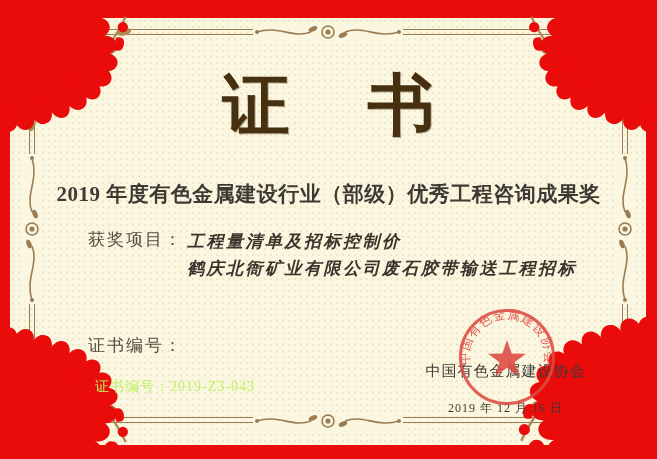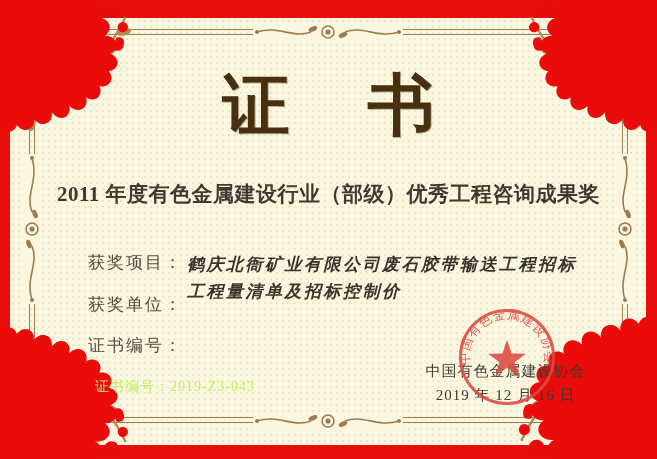--- a/index.html
+++ b/index.html
@@ -51,34 +51,34 @@
   .field { position:absolute; left:88px; display:flex; }
   .field-label {
     font-size:17px; color:#544d42; letter-spacing:2px;
     white-space:nowrap; flex:0 0 auto;
   }
   .field-value {
     font-size:17px; color:#3a332b; font-style:italic;
     letter-spacing:2.5px; line-height:27px; margin-left:4px;
     font-weight:bold;
   }
-  .f-project { top:251px; width:505px; }
+  .f-project { top:228px; width:505px; }
   .f-unit    { top:293px; }
   .f-grade   { top:334px; }
 
   .cert-no {
     position:absolute; left:95px; top:378px;
     font-size:14px; color:#bef264; letter-spacing:1px;
   }
   .issuer-block {
     position:absolute; left:398px; top:362px; width:215px;
     text-align:center; color:#3f3a33;
   }
   .issuer-line { font-size:15px; letter-spacing:1px; }
-  .date-line   { font-size:15px; letter-spacing:1px; margin-top:5px; }
+  .date-line   { font-size:12px; letter-spacing:1px; margin-top:19px; }
 
   .seal {
     position:absolute; left:457px; top:307px; width:100px; height:100px;
     opacity:.88; pointer-events:none;
   }
 </style>
 </head>
 <body>
 
 <div class="cert">
@@ -258,32 +258,31 @@
       <ellipse cx="60" cy="6" rx="4.5" ry="2.4" transform="rotate(-22 60 6)"></ellipse>
       <ellipse cx="90" cy="12" rx="4.5" ry="2.4" transform="rotate(-22 90 12)"></ellipse>
     </g>
   </svg>
 
   <div class="title-row">
     <span>证</span>
     <span>书</span>
   </div>
 
-  <div class="heading">2011 年度有色金属建设行业（部级）优秀工程咨询成果奖</div>
+  <div class="heading">2019 年度有色金属建设行业（部级）优秀工程咨询成果奖</div>
 
   <div class="field f-project">
     <span class="field-label">获奖项目：</span>
     <span class="field-value">
+      <span style="display:block">工程量清单及招标控制价</span>
       <span style="display:block">鹤庆北衙矿业有限公司废石胶带输送工程招标</span>
-      <span style="display:block">工程量清单及招标控制价</span>
     </span>
   </div>
 
   <div class="field f-unit">
-    <span class="field-label">获奖单位：</span>
   </div>
 
   <div class="field f-grade">
     <span class="field-label">证书编号：</span>
   </div>
 
   <div class="cert-no">
     <span>证书编号：</span><span>2019-Z3-043</span>
   </div>
 

